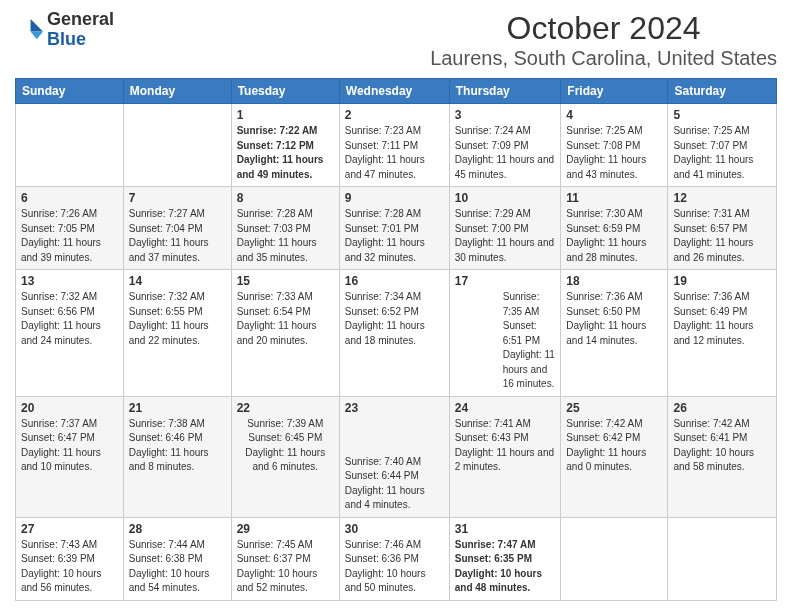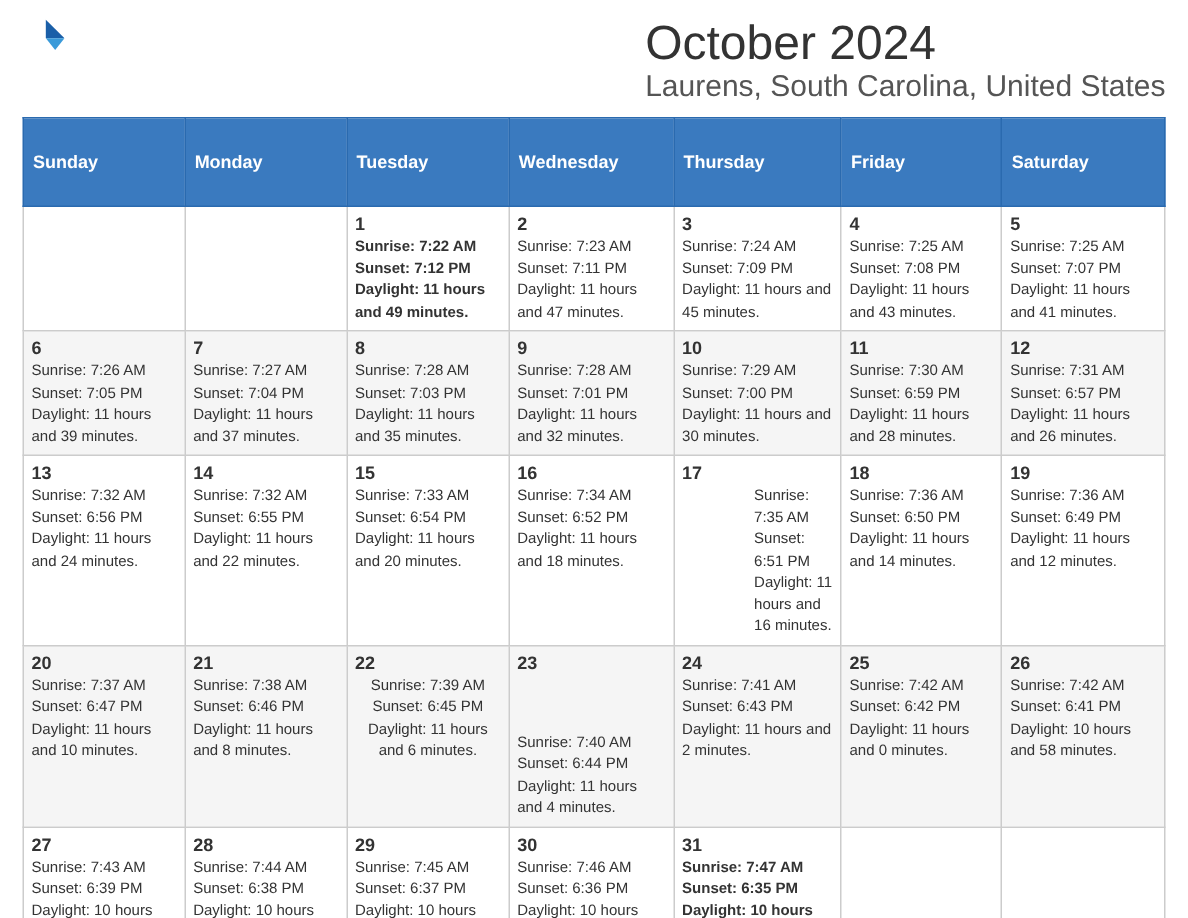--- a/index.html
+++ b/index.html
@@ -32,42 +32,42 @@
       line-height: 1.1;
     }
     .logo-general { color: #333; }
     .logo-blue { color: #1a5fa8; }
     .logo-icon {
       width: 28px;
       height: 28px;
       margin-right: 4px;
     }
     .title-area {
-      text-align: left;
+      text-align: center;
     }
     .month-title {
       font-size: 32px;
       font-weight: normal;
       color: #333;
     }
     .location-title {
       font-size: 20px;
       color: #555;
     }
     .calendar {
       width: 100%;
       border-collapse: collapse;
       border: 1px solid #ccc;
     }
     .calendar th {
       background-color: #3a7abf;
       color: #fff;
       font-size: 12px;
       font-weight: bold;
-      padding: 22px 6px;
+      padding: 5px 6px;
       border: 1px solid #2a6aaf;
       text-align: left;
     }
     .calendar td {
       vertical-align: top;
       border: 1px solid #ccc;
       padding: 4px 5px;
       font-size: 10.5px;
       color: #333;
       width: 113px;
@@ -95,20 +95,24 @@
 </head>
 <body>
 
 <div class="page">
   <div class="header">
     <div class="logo-area">
       <svg class="logo-icon" viewBox="0 0 36 36">
         <polygon points="20,4 36,20 20,20" fill="#1a5fa8"></polygon>
         <polygon points="20,20 36,20 28,30" fill="#3a9ad9"></polygon>
       </svg>
+      <div class="logo-text">
+        <div class="logo-general">General</div>
+        <div class="logo-blue">Blue</div>
+      </div>
     </div>
     <div class="title-area">
       <div class="month-title">October 2024</div>
       <div class="location-title">Laurens, South Carolina, United States</div>
     </div>
   </div>
 
   <table class="calendar">
     <thead>
       <tr>

